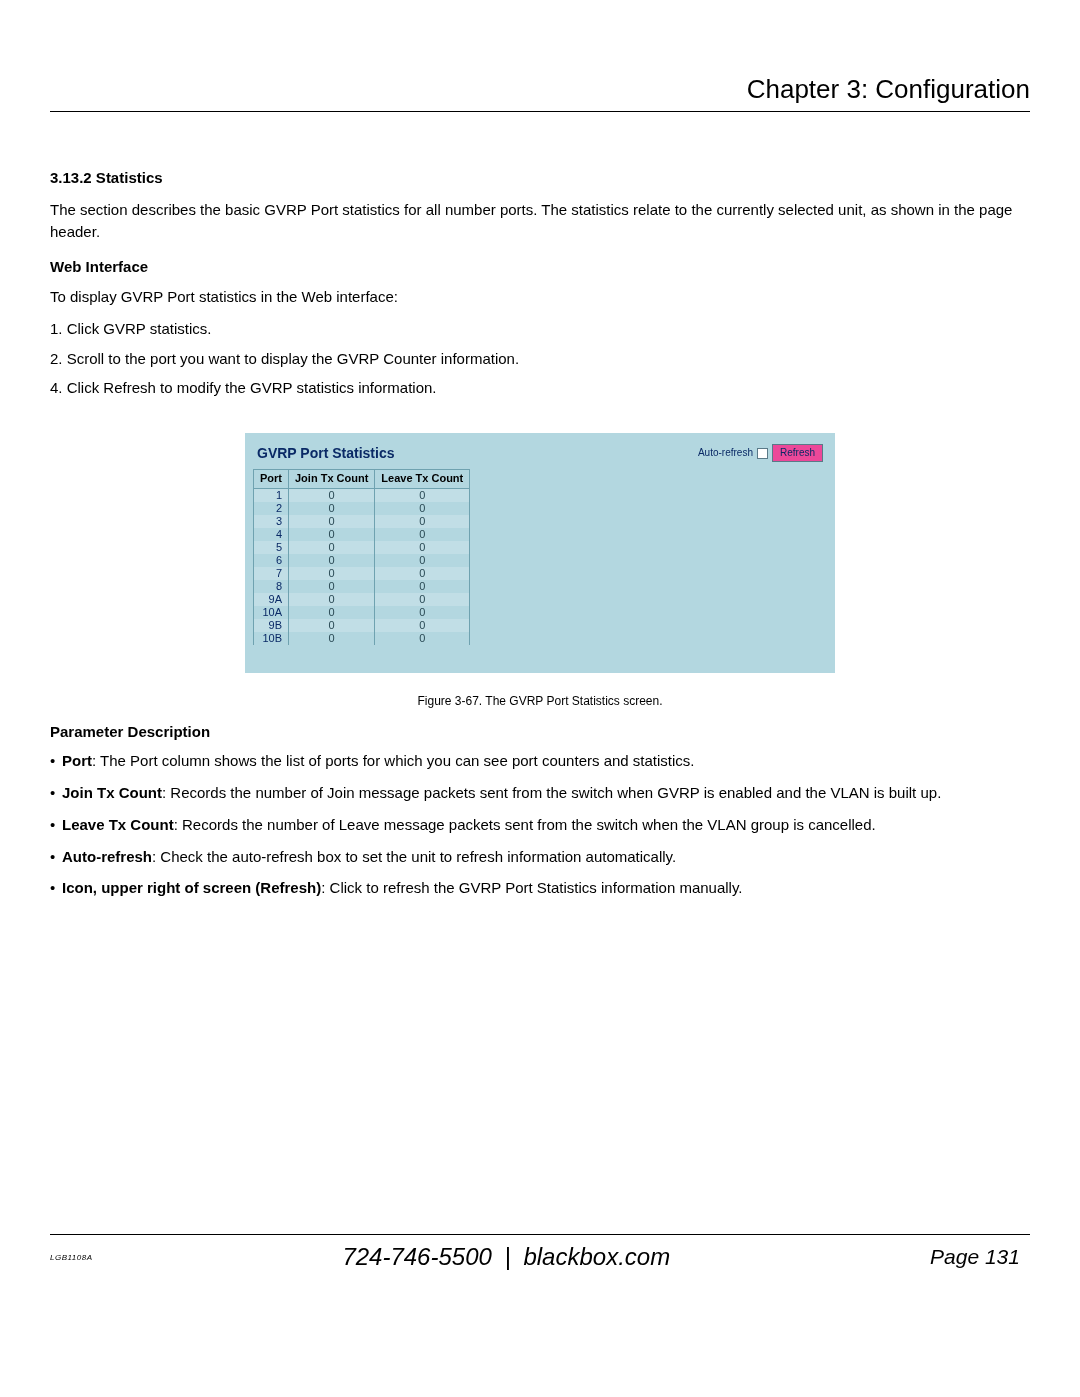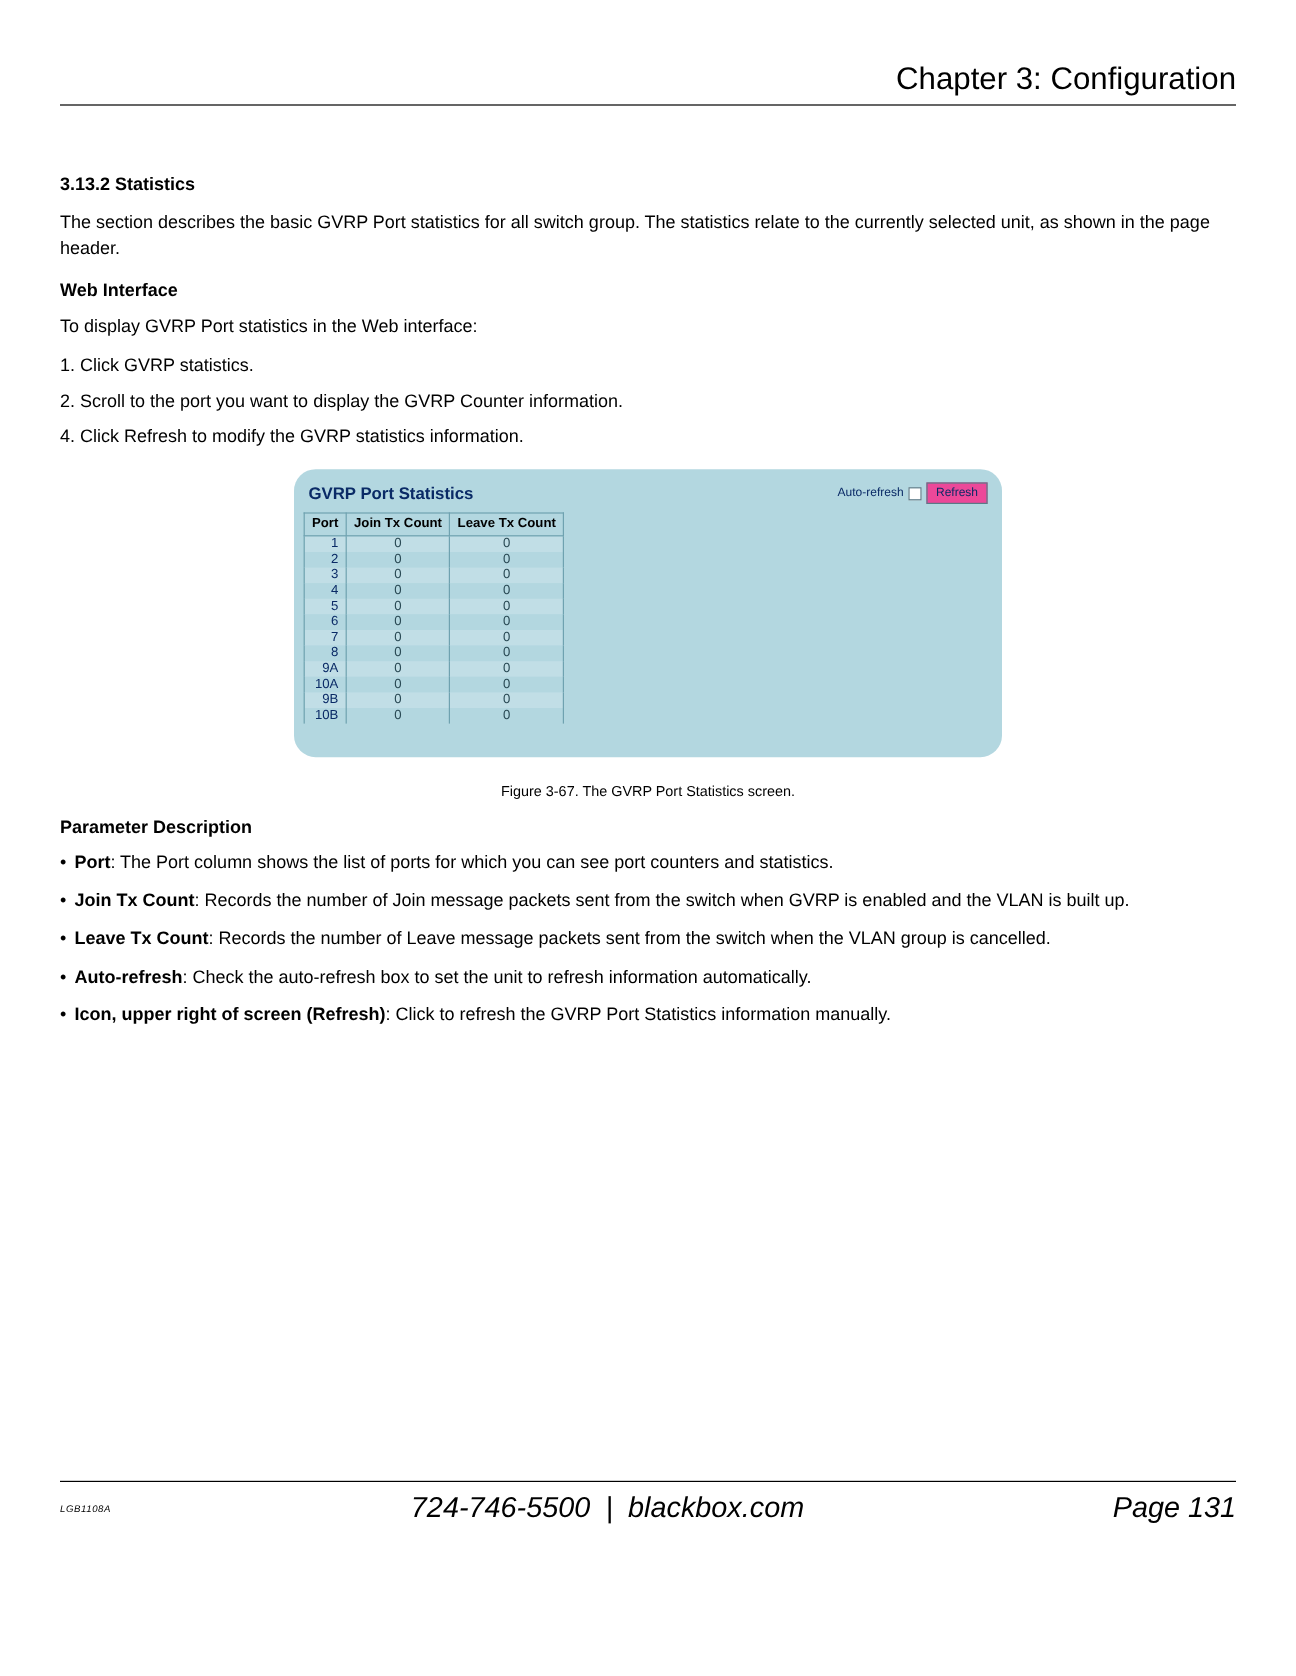--- a/index.html
+++ b/index.html
@@ -10,21 +10,21 @@
     background: #fff;
     font-family: "Segoe UI", "Helvetica Neue", Arial, sans-serif;
     color: #000;
     font-size: 15px;
   }
   .page {
     position: relative;
     width: 1080px;
     height: 1301px;
     box-sizing: border-box;
-    padding: 50px 50px 0 50px;
+    padding: 74px 50px 0 50px;
   }
   .header {
     text-align: right;
     font-size: 26px;
     font-weight: 400;
     padding-bottom: 6px;
     border-bottom: 1px solid #000;
   }
   .content {
     padding-top: 55px;
@@ -46,26 +46,25 @@
   .steps {
     margin-top: 6px;
   }
   .step {
     margin-bottom: 8px;
   }
 
   
   .panel {
     width: 590px;
-    margin: 16px auto 0 auto;
+    margin: 34px auto 0 auto;
     background: #b3d7e0;
     box-sizing: border-box;
     padding: 8px 8px 28px 8px;
     position: relative;
-    border-radius: 18px;
   }
   .panel-top {
     display: flex;
     justify-content: space-between;
     align-items: center;
     padding: 2px 4px 6px 4px;
   }
   .panel-title {
     color: #0a2a66;
     font-weight: bold;
@@ -182,34 +181,34 @@
     color: #000;
     letter-spacing: 0.5px;
   }
   .footer-center {
     font-size: 24px;
     text-align: center;
     flex: 1;
   }
   .footer-sep { margin: 0 6px; }
   .footer-right {
-    font-size: 24px;
-    text-align: right;
+    font-size: 21px;
+    text-align: center;
     min-width: 110px;
   }
 </style>
 </head>
 <body>
 
 <div class="page">
   <div class="header">Chapter 3: Configuration</div>
 
   <div class="content">
     <div class="sec-title">3.13.2 Statistics</div>
-    <div class="para">The section describes the basic GVRP Port statistics for all switch group. The statistics relate to the currently selected unit, as shown in the page header.</div>
+    <div class="para">The section describes the basic GVRP Port statistics for all number ports. The statistics relate to the currently selected unit, as shown in the page header.</div>
 
     <div class="sub-title">Web Interface</div>
     <div class="para">To display GVRP Port statistics in the Web interface:</div>
 
     <div class="steps">
       <div class="step">1. Click GVRP statistics.</div>
       <div class="step">2. Scroll to the port you want to display the GVRP Counter information.</div>
       <div class="step">4. Click Refresh to modify the GVRP statistics information.</div>
     </div>
 

